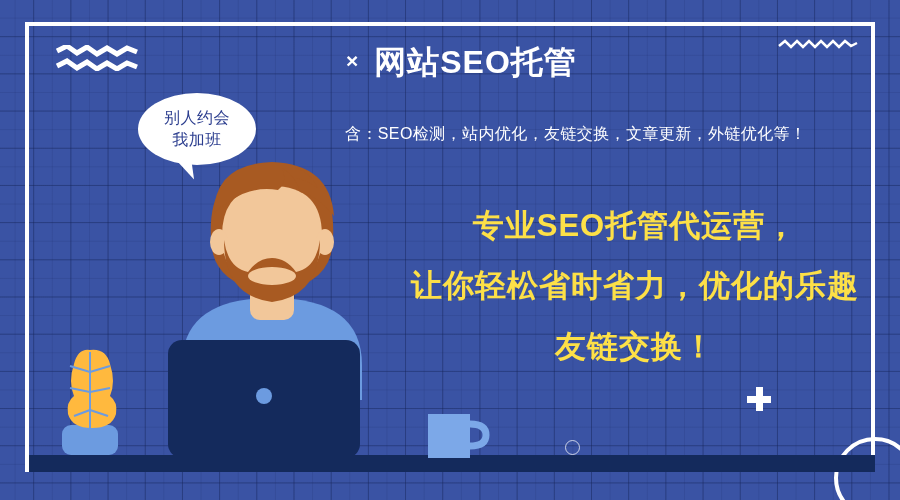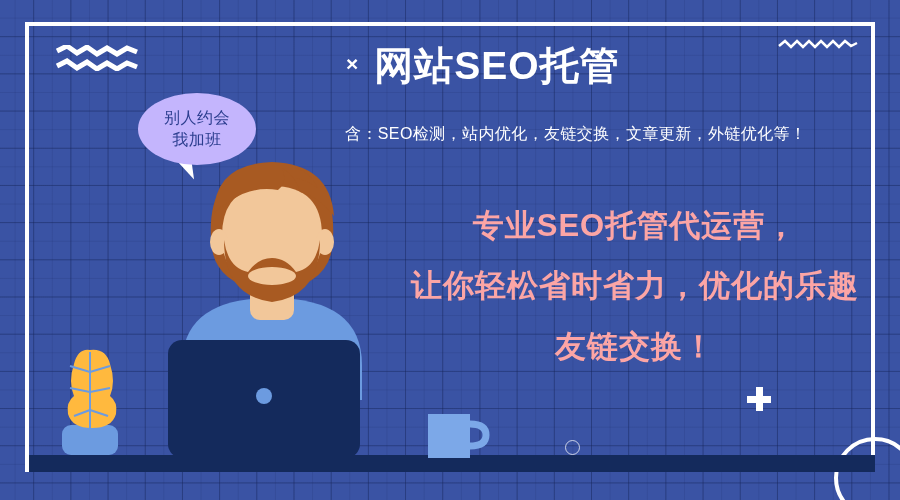--- a/index.html
+++ b/index.html
@@ -106,21 +106,21 @@
   .wave-left  { position: absolute; left: 55px;  top: 45px;  }
   .wave-right { position: absolute; left: 778px; top: 38px;  }
 
   
   .bubble {
     position: absolute;
     left: 138px;
     top: 93px;
     width: 118px;
     height: 72px;
-    background: #c4b5fd;
+    background: #ffffff;
     border-radius: 50% / 50%;
     display: flex;
     flex-direction: column;
     align-items: center;
     justify-content: center;
     color: #2c3e8f;
     font-size: 16px;
     line-height: 1.35;
     font-weight: 500;
     letter-spacing: 0.5px;
@@ -151,42 +151,42 @@
   }
   .x-mark {
     color: #ffffff;
     font-size: 21px;
     font-weight: bold;
     line-height: 1;
     padding-bottom: 4px;
   }
   .main-title {
     color: #ffffff;
-    font-size: 39px;
+    font-size: 32px;
     font-weight: 700;
     letter-spacing: 1px;
     line-height: 1;
     white-space: nowrap;
   }
   .subtitle {
     position: absolute;
     left: 345px;
     top: 124px;
     width: 530px;
     color: #ffffff;
     font-size: 16px;
     letter-spacing: 0.4px;
     white-space: nowrap;
   }
   .body-copy {
     position: absolute;
     left: 395px;
     top: 196px;
     width: 480px;
-    color: #fca5a5;
+    color: #fde047;
     font-size: 31px;
     font-weight: 600;
     line-height: 1.95;
     text-align: center;
     letter-spacing: 1px;
   }
   .body-copy .line { display: block; white-space: nowrap; }
 </style>
 </head>
 <body>

